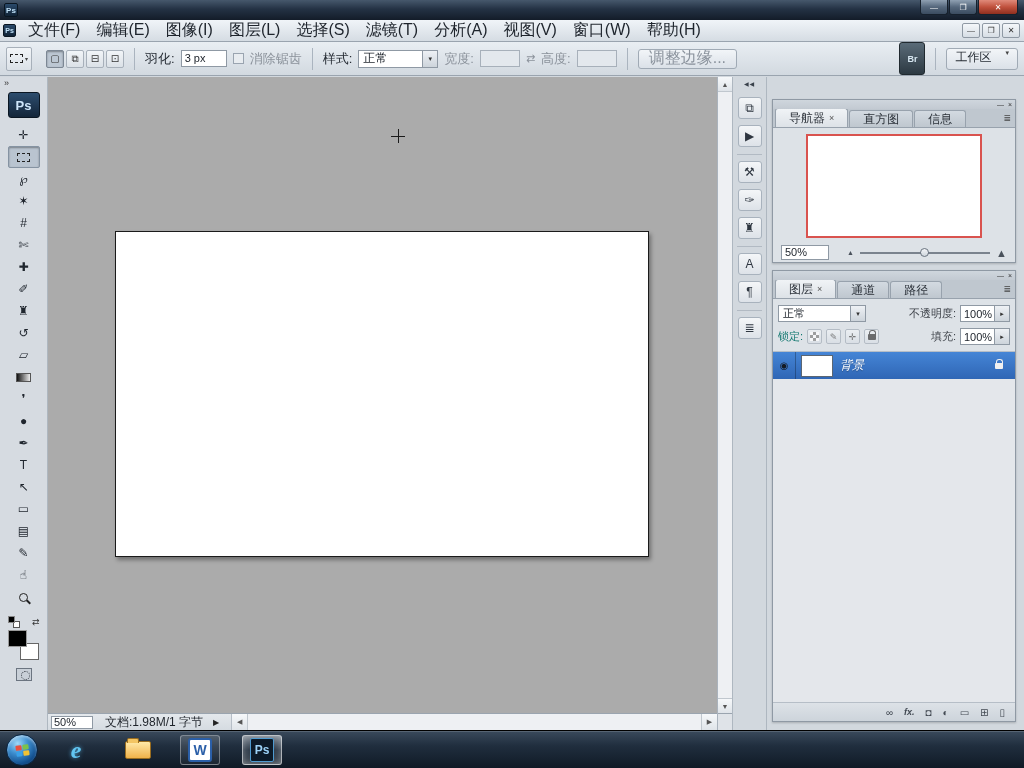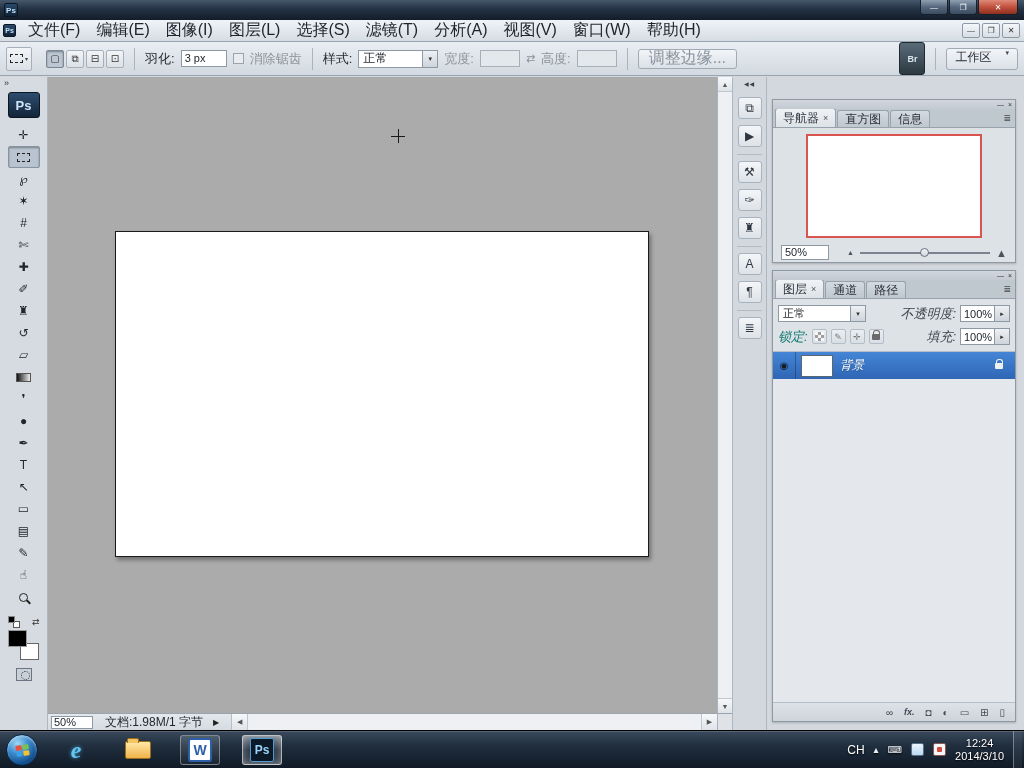--- a/index.html
+++ b/index.html
@@ -127,21 +127,21 @@
     font-size:12px; color:#2e3640; }
   .dock-div { height:1px; background:#b2bac3; margin:7px 4px 0; }
 
   
   #panels { width:258px; position:relative; background:#d2d8de; border-left:1px solid #aeb7c0; }
   .pgroup { position:absolute; left:5px; width:244px; background:#dde2e7; border:1px solid #8f99a4;
     box-shadow:0 1px 2px rgba(0,0,0,.2); display:flex; flex-direction:column; }
   .pg-header { height:9px; background:linear-gradient(#cfd6dd,#c3cad2); position:relative; }
   .pg-ctl { position:absolute; right:3px; top:0; display:flex; gap:4px; font-size:7px; color:#333; line-height:9px; }
   .ptabs { height:19px; background:#bfc7cf; display:flex; align-items:flex-end; padding-left:2px; gap:1px; border-bottom:1px solid #98a2ad; }
-  .ptab { height:17px; padding:0 7px; display:flex; align-items:center; gap:4px;
+  .ptab { height:17px; padding:0 13px; display:flex; align-items:center; gap:4px;
     background:linear-gradient(#d3dae1,#bfc7cf); border:1px solid #98a2ad; border-bottom:none;
     border-radius:3px 3px 0 0; font-size:12px; color:#2c323a; }
   .ptab.active { background:linear-gradient(#f0f3f6,#dde2e7); height:19px; }
   .tabx { font-size:9px; color:#555; }
   .pmenu { margin-left:auto; margin-right:4px; font-size:9px; color:#444; align-self:center; }
 
   
   .nav-preview { width:176px; height:104px; margin:6px auto 0; background:#fff; border:2px solid #d9534f; }
   .nav-controls { display:flex; align-items:center; padding:7px 8px 0; gap:6px; }
   .nav-zoom { width:48px; height:15px; background:#fff; border:1px solid #8f99a4; font-size:11px; line-height:13px; padding:0 3px; }
@@ -150,21 +150,21 @@
   .nav-track { flex:1; height:2px; background:#7a838e; position:relative; }
   .nav-thumb { position:absolute; left:46%; top:-4px; width:9px; height:9px;
     background:linear-gradient(#f2f4f7,#cfd6dd); border:1px solid #6a7480; border-radius:50%; }
 
   
   .lyr-controls { padding:3px 5px; border-bottom:1px solid #b6bec7; background:#dde2e7; }
   .lyr-row { display:flex; align-items:center; gap:4px; height:23px; }
   .combo { height:17px; background:#fff; border:1px solid #8f99a4; display:flex; align-items:center; font-size:11px; }
   .combo.blend { width:88px; padding-left:4px; }
   .combo.sm { width:50px; padding-left:3px; }
-  .lbl { font-size:13px; color:#40454c;font-style:italic; }
+  .lbl { font-size:11px; color:#40454c; }
   .lbl.dim { color:#0f766e; }
   .ml-auto { margin-left:auto; }
   .lockbtn { width:15px; height:15px; border:1px solid #a7b0ba; background:linear-gradient(#f0f3f6,#d8dee5);
     display:flex; align-items:center; justify-content:center; font-size:9px; color:#555; border-radius:2px; opacity:.75; }
   .checker { width:9px; height:9px; background-color:#fff;
     background-image:linear-gradient(45deg,#888 25%,transparent 25%,transparent 75%,#888 75%),
                      linear-gradient(45deg,#888 25%,transparent 25%,transparent 75%,#888 75%);
     background-size:6px 6px; background-position:0 0,3px 3px; }
   .mini-lock { position:relative; width:8px; height:6px; background:#444; border-radius:1px; display:inline-block; }
   .mini-lock::before { content:""; position:absolute; left:1px; top:-4px; width:5px; height:4px;
@@ -559,27 +559,15 @@
       <div class="app-btn">
         <span class="folder"></span>
       </div>
       <div class="app-btn running">
         <span class="word-sq">W</span>
       </div>
       <div class="app-btn active">
         <span class="ps-sq">Ps</span>
       </div>
     </div>
-    <div id="tray">
-      <span>CH</span>
-      <span class="tray-glyph">▴</span>
-      <span class="tray-glyph">⌨</span>
-      <span class="ime-blue"></span>
-      <span class="ime-red"></span>
-      <span class="clock">
-        <span>12:24</span>
-        <span>2014/3/10</span>
-      </span>
-      <span class="show-desktop"></span>
-    </div>
   </div>
 
 </div>
 
 </body></html>

